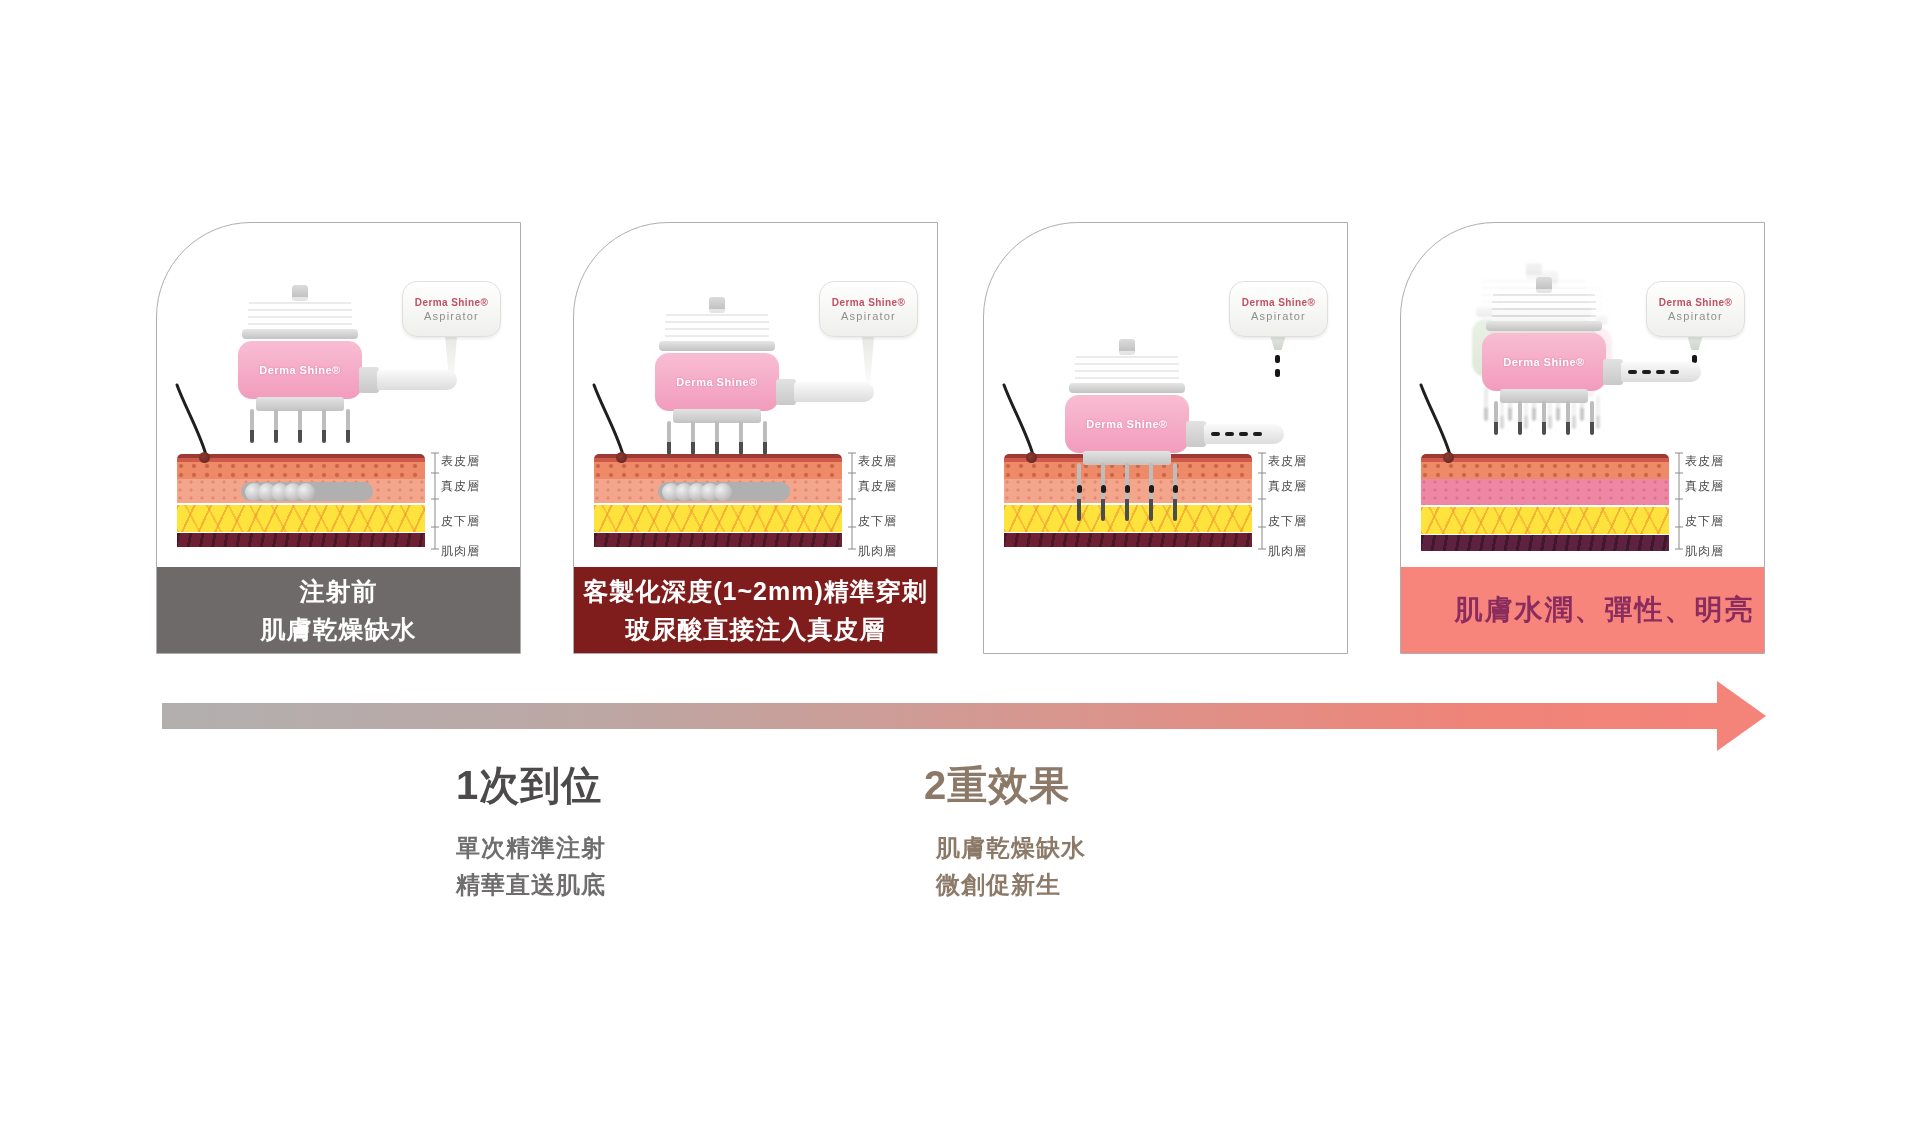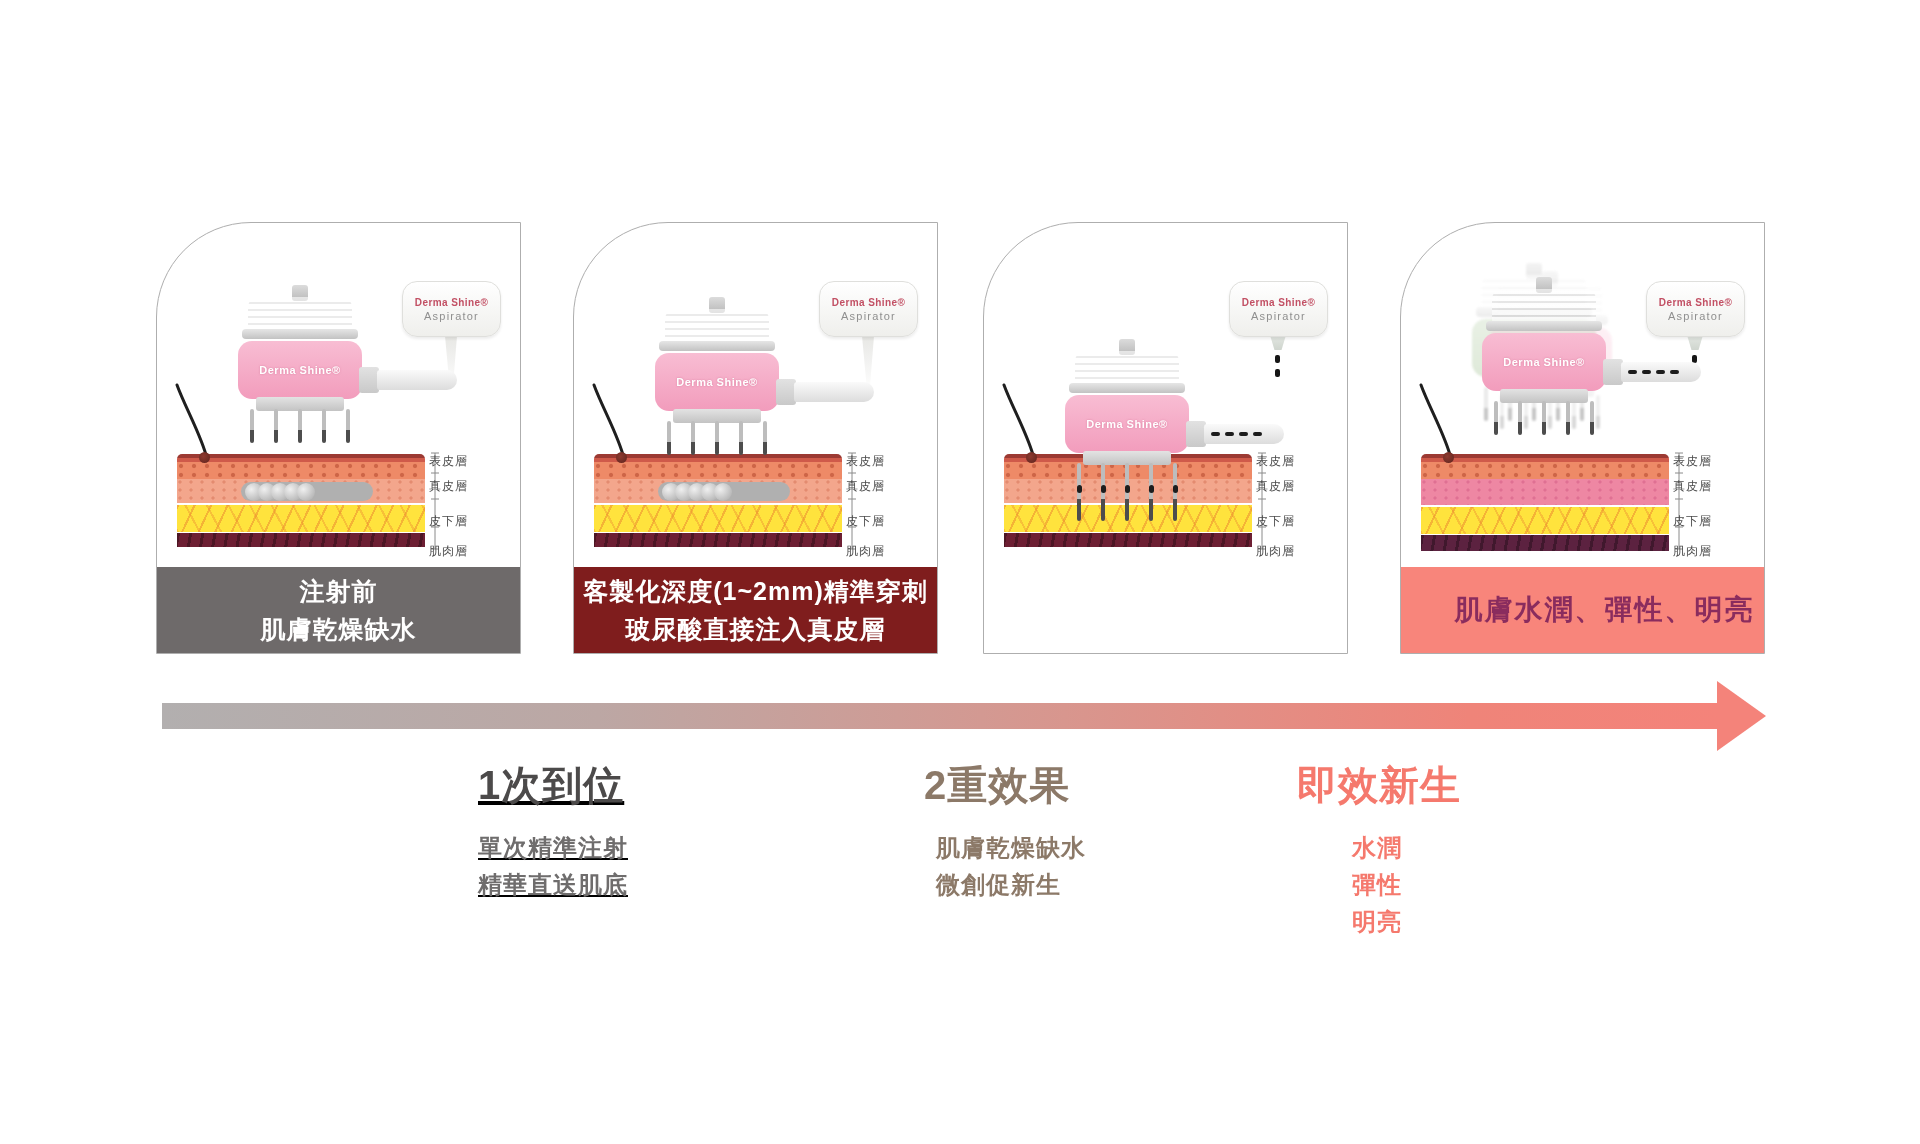--- a/index.html
+++ b/index.html
@@ -86,36 +86,36 @@
            border-radius:10px;display:flex;align-items:center;padding-left:4px;box-sizing:border-box;}
   .bubbles i{width:18px;height:18px;border-radius:50%;margin-right:-5px;
              background:radial-gradient(circle at 35% 35%,#f0f0f0,#b8b8b8 75%);}
   .hair{position:absolute;left:12px;top:158px;z-index:3;}
   .pore{position:absolute;left:42px;top:229px;width:11px;height:11px;border-radius:50%;z-index:3;
         background:radial-gradient(circle at 40% 40%,#8e3a30,#5e241d);}
   .ink{position:absolute;width:5px;height:8px;background:#1d1d1d;border-radius:3px;z-index:5;}
 
   
   .ticks{position:absolute;left:272px;top:228px;z-index:2;}
-  .layer-label{position:absolute;left:272px;width:70px;font-size:12px;color:#4a4a4a;
+  .layer-label{position:absolute;left:284px;width:70px;font-size:12px;color:#4a4a4a;
                letter-spacing:1px;z-index:2;}
   .ll1{top:230px;} .ll2{top:255px;} .ll3{top:290px;} .ll4{top:320px;}
 
   
   .arrow-band{position:absolute;left:162px;top:703px;width:1556px;height:26px;
               background:linear-gradient(90deg,#b2afaf 0%,#bca7a4 28%,#d8968e 58%,#ef8479 84%,#f4837a 100%);}
   .arrow-head{position:absolute;left:1717px;top:681px;width:0;height:0;
               border-top:35px solid transparent;border-bottom:35px solid transparent;
               border-left:49px solid #f4837a;}
 
   
   .benefit{position:absolute;}
   .benefit h2{margin:0 0 16px 0;font-size:40px;font-weight:700;letter-spacing:1px;}
   .benefit .bl{font-size:24px;font-weight:600;line-height:37px;letter-spacing:1px;}
-  .b1{left:478px;top:758px;text-decoration:underline;} .b1 h2{color:#4c4a4a;} .b1 .bl{color:#6f6d6d;}
+  .b1{left:456px;top:758px;} .b1 h2{color:#4c4a4a;} .b1 .bl{color:#6f6d6d;}
   .b2{left:888px;top:758px;margin-left:36px;} .b2 h2{color:#8c7968;} .b2 .bl{color:#8c7968;margin-left:12px;}
   .b3{left:1297px;top:758px;} .b3 h2{color:#f5796d;} .b3 .bl{color:#f5796d;margin-left:55px;}
 </style>
 </head>
 <body>
 
 <div class="stage">
 
   <div class="card" style="left:156px;">
     <div class="tag">
@@ -390,20 +390,14 @@
   <div class="benefit b1">
     <h2>1次到位</h2>
     <div class="bl">單次精準注射</div>
     <div class="bl">精華直送肌底</div>
   </div>
   <div class="benefit b2">
     <h2>2重效果</h2>
     <div class="bl">肌膚乾燥缺水</div>
     <div class="bl">微創促新生</div>
   </div>
-  <div class="benefit b3">
-    <h2>即效新生</h2>
-    <div class="bl">水潤</div>
-    <div class="bl">彈性</div>
-    <div class="bl">明亮</div>
-  </div>
 
 </div>
 
 </body></html>

